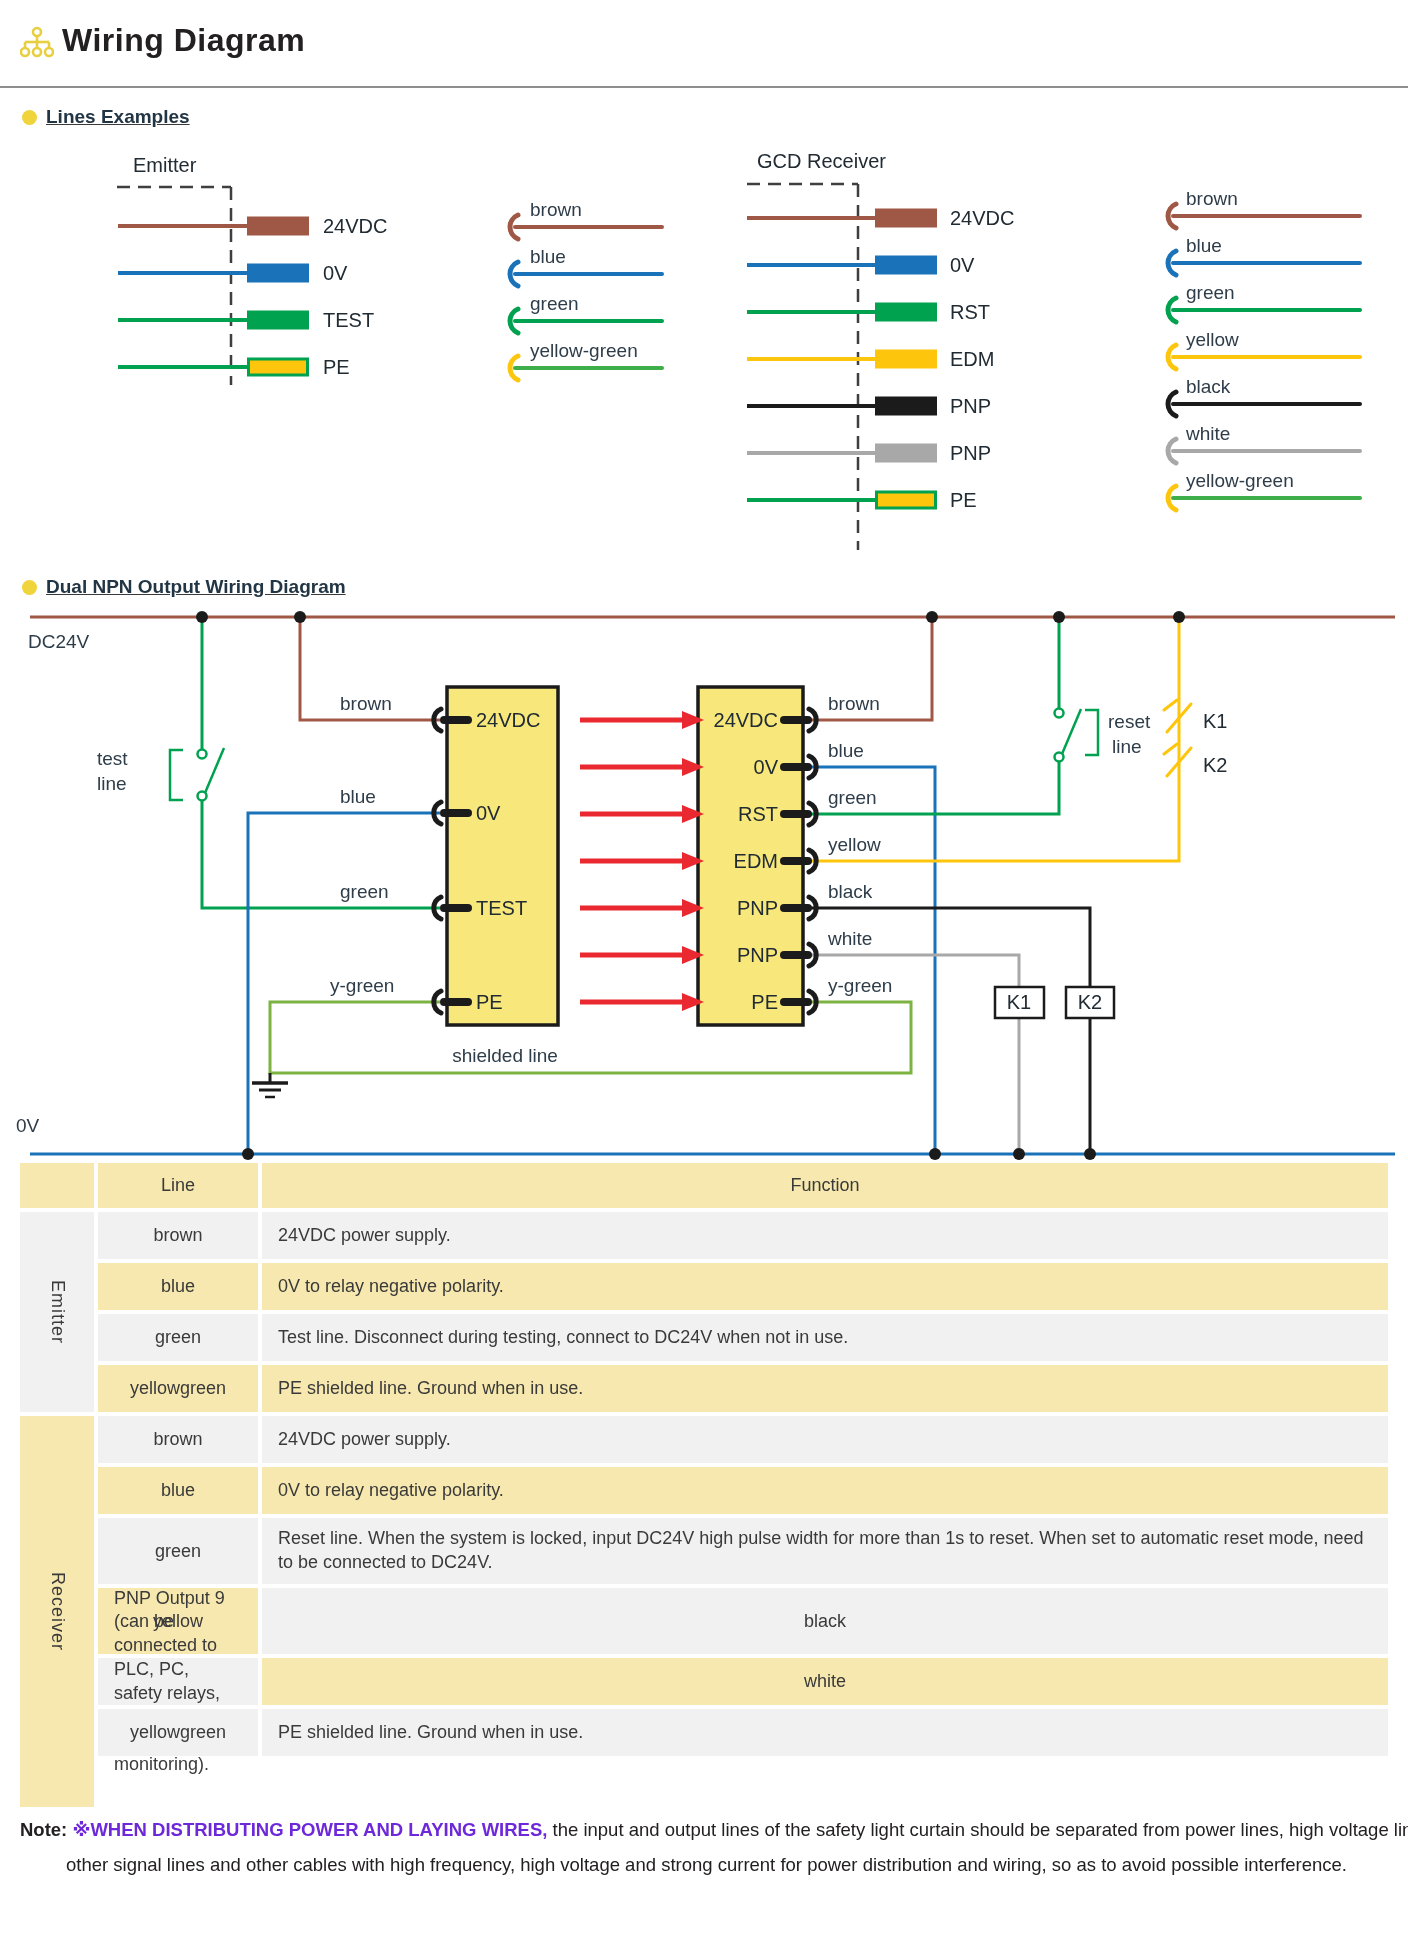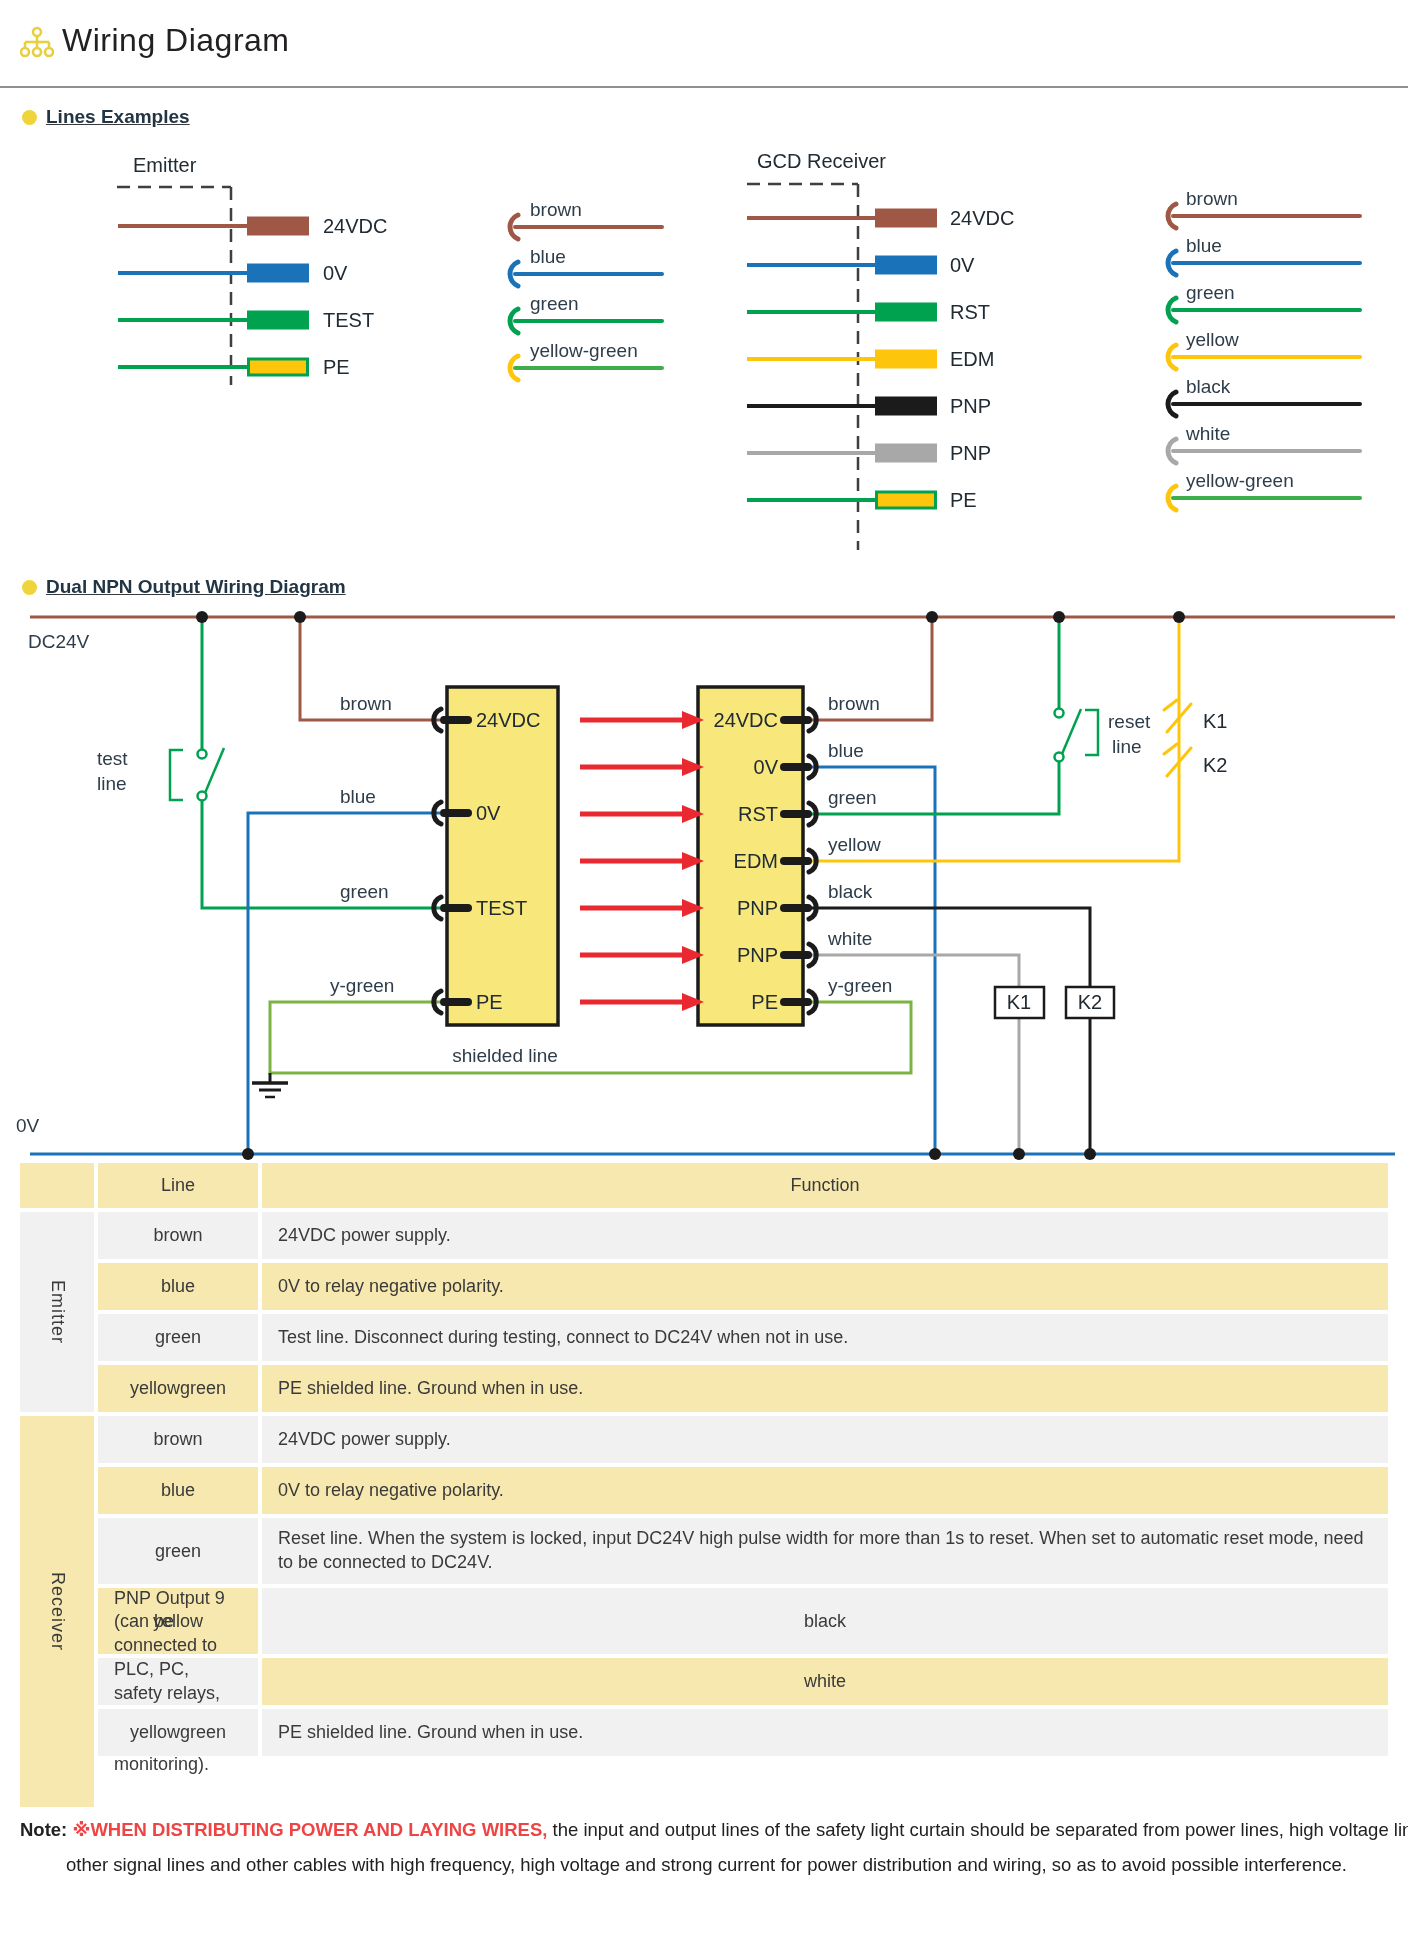--- a/index.html
+++ b/index.html
@@ -1,39 +1,39 @@
 <!DOCTYPE html>
 <html><head>
 <meta charset="utf-8">
 <style>
   html,body{margin:0;padding:0;background:#ffffff;}
   body{width:1408px;height:1937px;position:relative;font-family:"Liberation Sans","DejaVu Sans",sans-serif;color:#3a3a3a;}
   .abs{position:absolute;}
   
-  .page-title{left:62px;top:22px;font-size:32px;font-weight:normal;color:#232021;letter-spacing:.5px;}
+  .page-title{left:62px;top:22px;font-size:32px;font-weight:bold;color:#232021;letter-spacing:.5px;}
   .divider{left:0;right:0;top:86px;height:2px;background:#8f8f8f;}
   .sec-head{display:flex;align-items:center;gap:9px;text-decoration:underline;}
   .bullet{width:15px;height:15px;border-radius:50%;background:#f0d43c;flex:0 0 auto;}
   .sec-head .t{font-size:19px;font-weight:bold;color:#223544;}
   svg text{font-family:"Liberation Sans","DejaVu Sans",sans-serif;}
   .wlbl{font-size:19px;fill:#2e3d49;}
   .plbl{font-size:20px;fill:#212b33;}
   .dimlbl{font-size:19px;fill:#2e3d49;}
   
   .tbl{left:20px;top:1163px;width:1368px;display:grid;grid-template-columns:74px 160px 1fr;
        grid-template-rows:45px 47px 47px 47px 47px 47px 47px 66px 66px 47px 47px 47px;gap:4px;font-size:18px;}
   .cell{display:flex;align-items:center;justify-content:center;}
   .c-y{background:#f6e8ae;}
   .c-g{background:#f1f1f1;}
   .fn{justify-content:flex-start;padding:0 16px;line-height:1.32;}
   .vert{writing-mode:vertical-rl;text-align:center;letter-spacing:1px;color:#3a3a3a;font-size:18px;}
   .note{left:20px;top:1812px;width:1372px;font-size:18.5px;line-height:35px;color:#232021;
         padding-left:46px;text-indent:-46px;}
   .note .nl{font-weight:bold;}
-  .note .warn{color:#ef4444;font-weight:bold;}
+  .note .warn{color:#6d28d9;font-weight:bold;}
 </style>
 </head>
 <body>
 
 <svg class="abs" style="left:20px;top:26px;" width="34" height="34" viewBox="0 0 34 34">
   <g fill="none" stroke="#e7cf3f" stroke-width="2.6">
     <circle cx="17" cy="6" r="4"></circle>
     <line x1="17" y1="10" x2="17" y2="16"></line>
     <line x1="5" y1="16" x2="29" y2="16"></line>
     <line x1="5" y1="16" x2="5" y2="22"></line>

